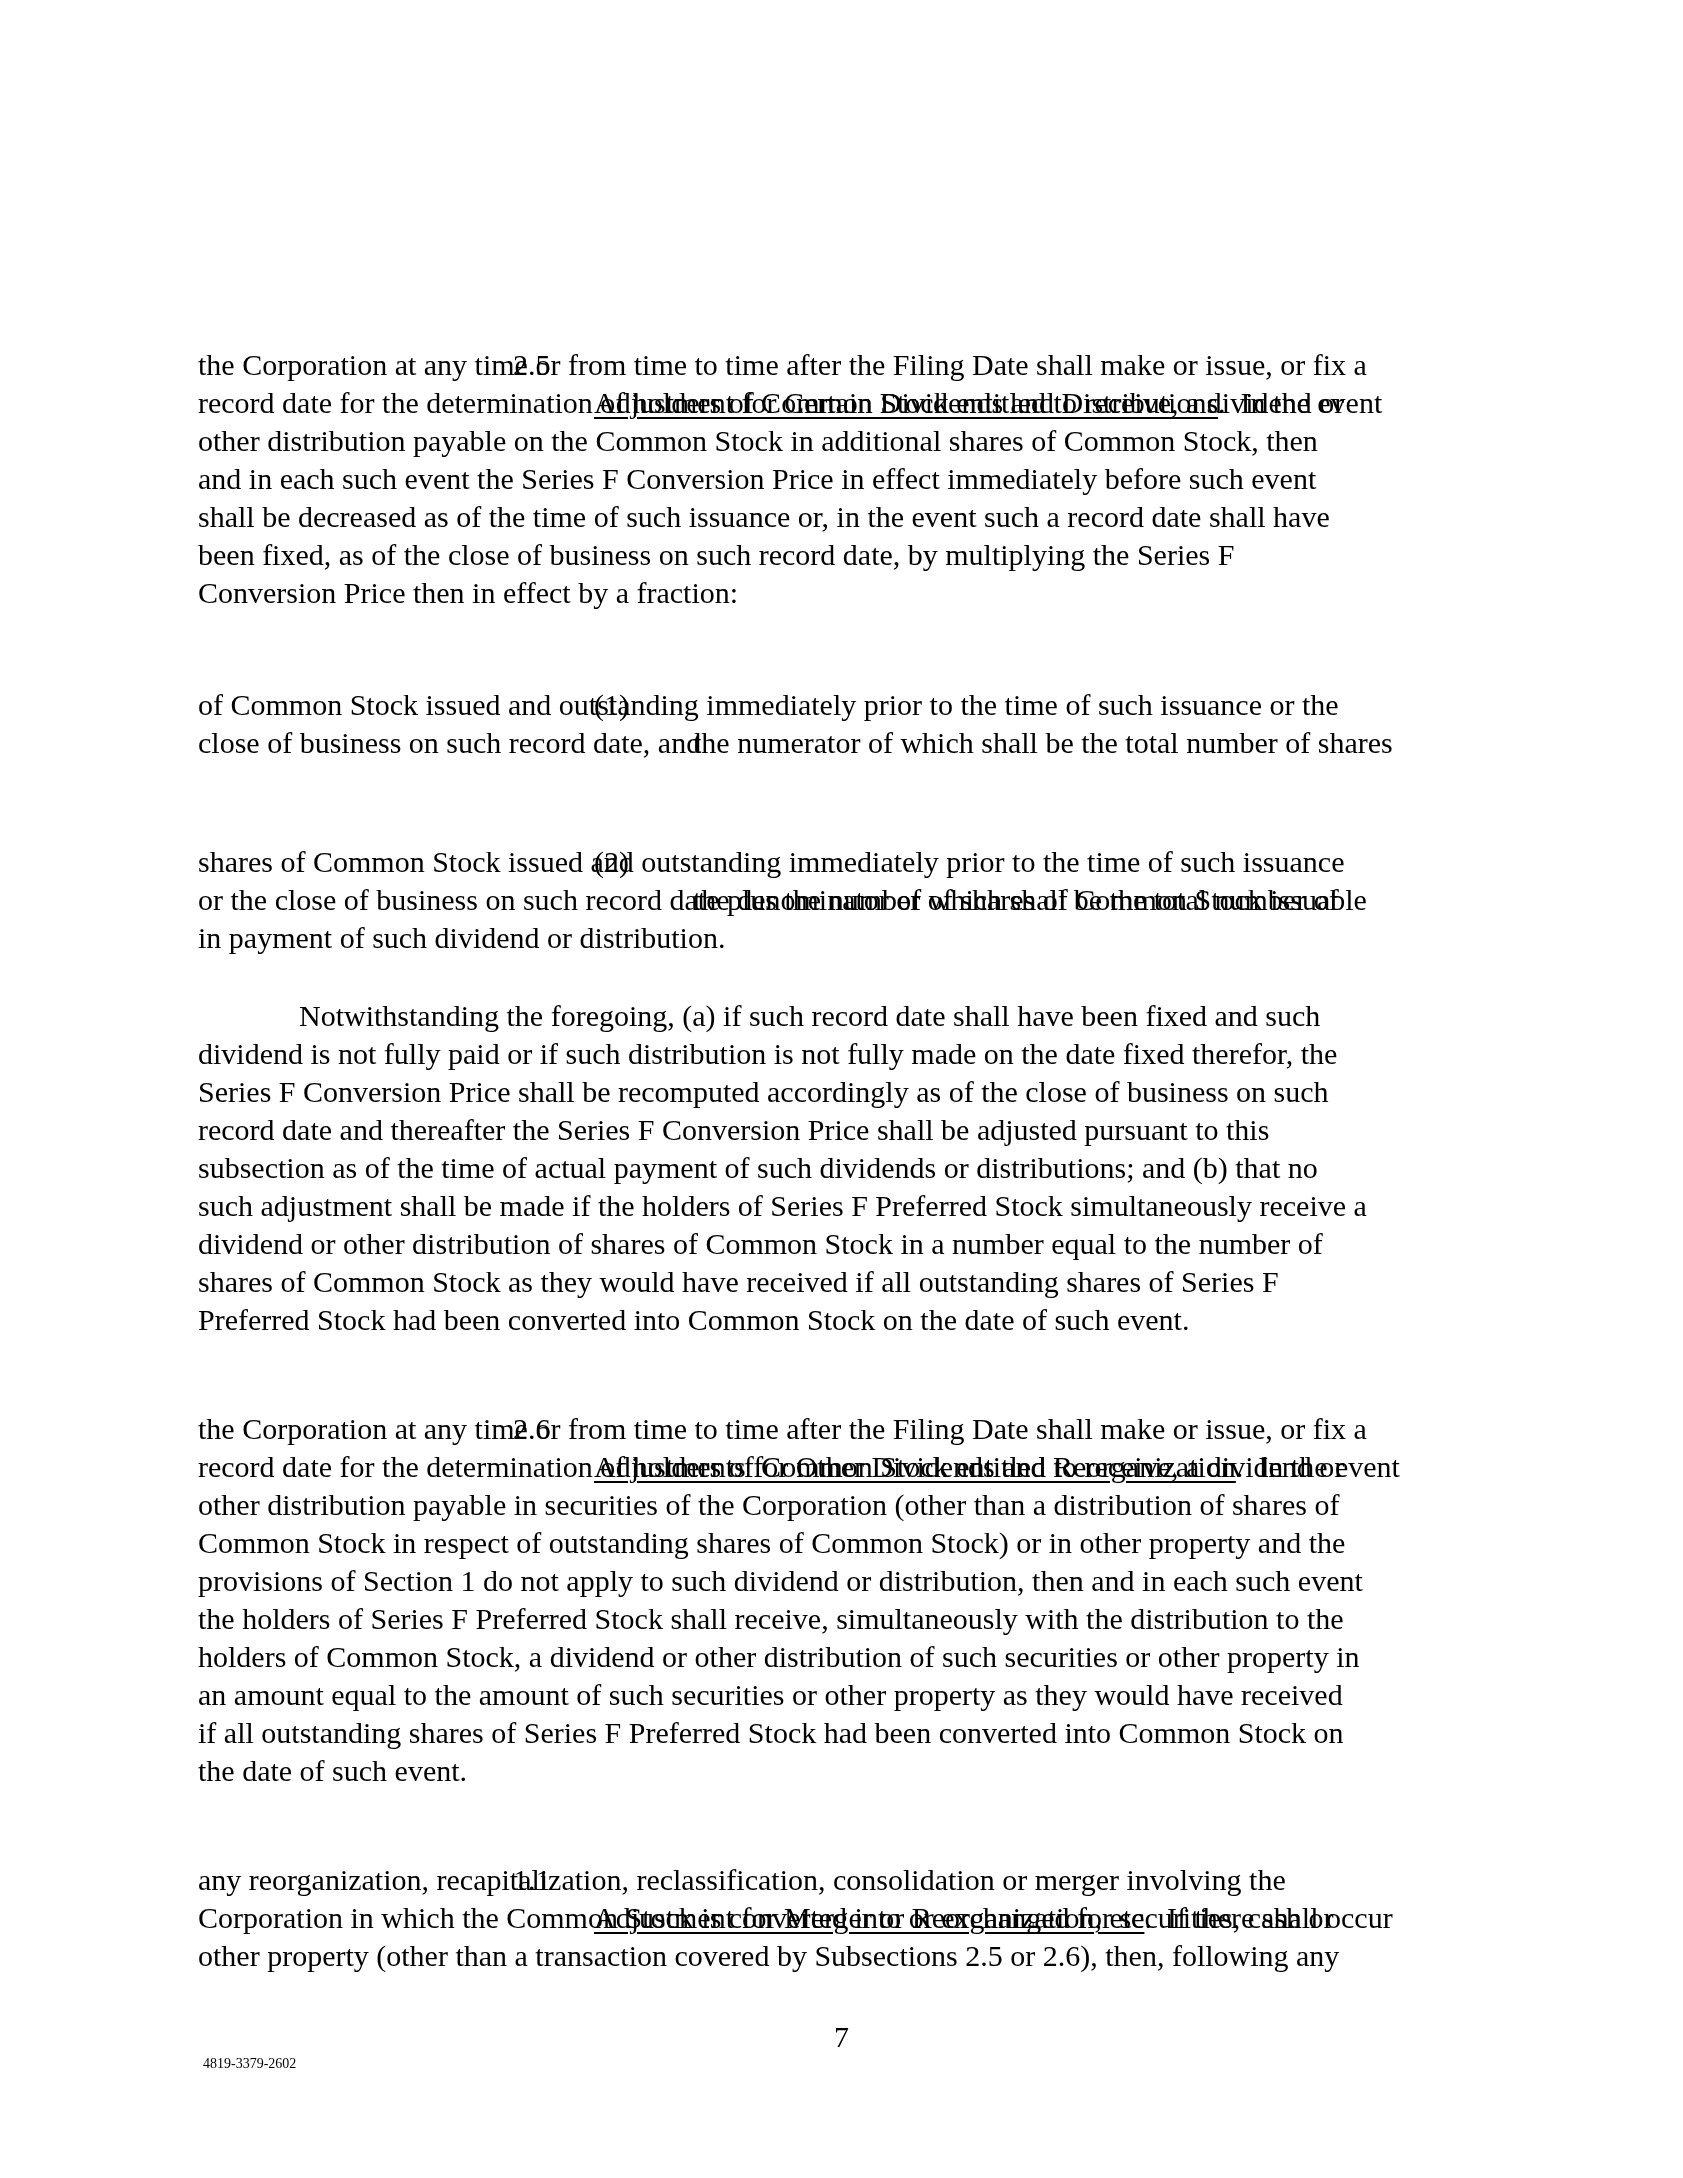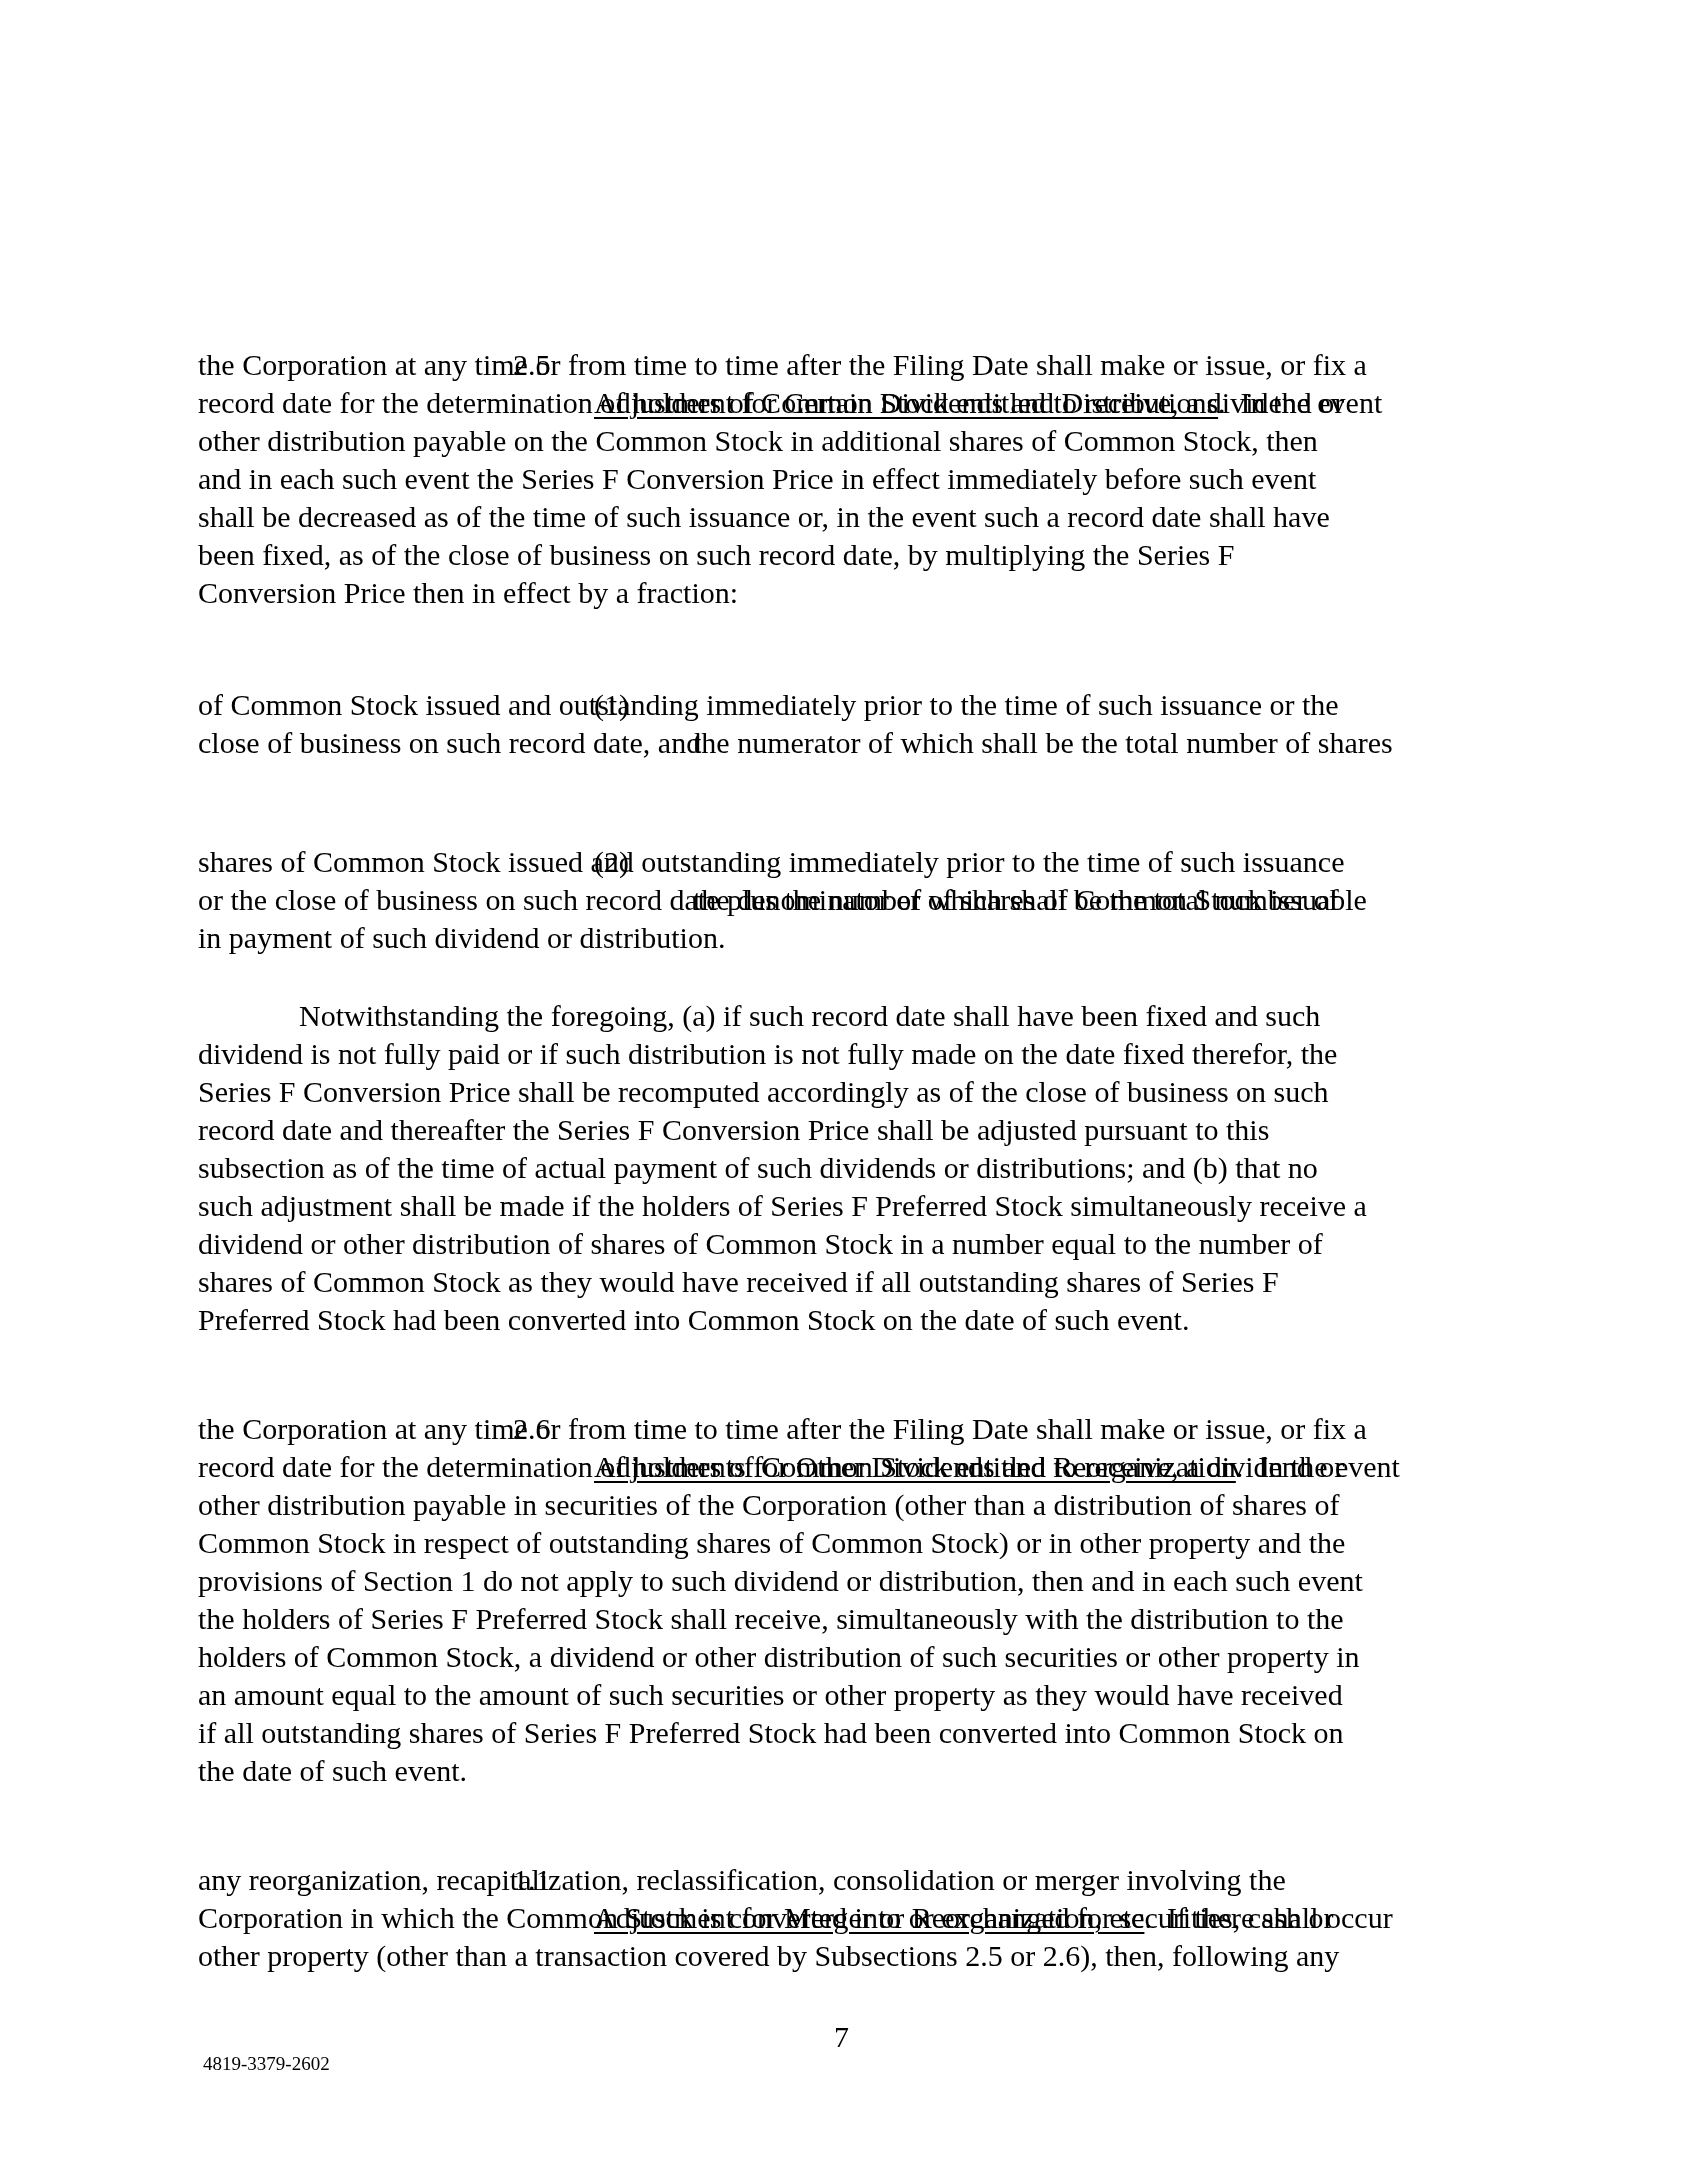--- a/index.html
+++ b/index.html
@@ -8,21 +8,21 @@
           font-family: "Liberation Serif", "DejaVu Serif", serif; font-size: 30px; }
   .para { position: absolute; left: 198px; width: 1307px; }
   .line { height: 38px; line-height: 38px; white-space: pre; position: relative; }
   .num { position: absolute; left: 315px; }
   .heading-text { position: absolute; left: 396px; }
   .heading-text u { text-decoration: underline; text-decoration-thickness: 2px; text-underline-offset: 4px; text-align: right; }
   .sub-num { position: absolute; left: 396px; }
   .sub-text { position: absolute; left: 495px; }
   .indent { padding-left: 101px; }
   .page-number { position: absolute; left: 792px; width: 99px; text-align: center; top: 2018px; font-size: 30px; line-height: 38px; }
-  .doc-id { position: absolute; left: 203px; top: 2052px; font-size: 19px; line-height: 24px; }
+  .doc-id { position: absolute; left: 203px; top: 2052px; font-size: 14px; line-height: 24px; }
 </style>
 </head>
 <body>
 
 <div class="page">
 
 
   <div class="para" style="top:308px">
     <div class="line">
       <span class="num">2.5</span>

